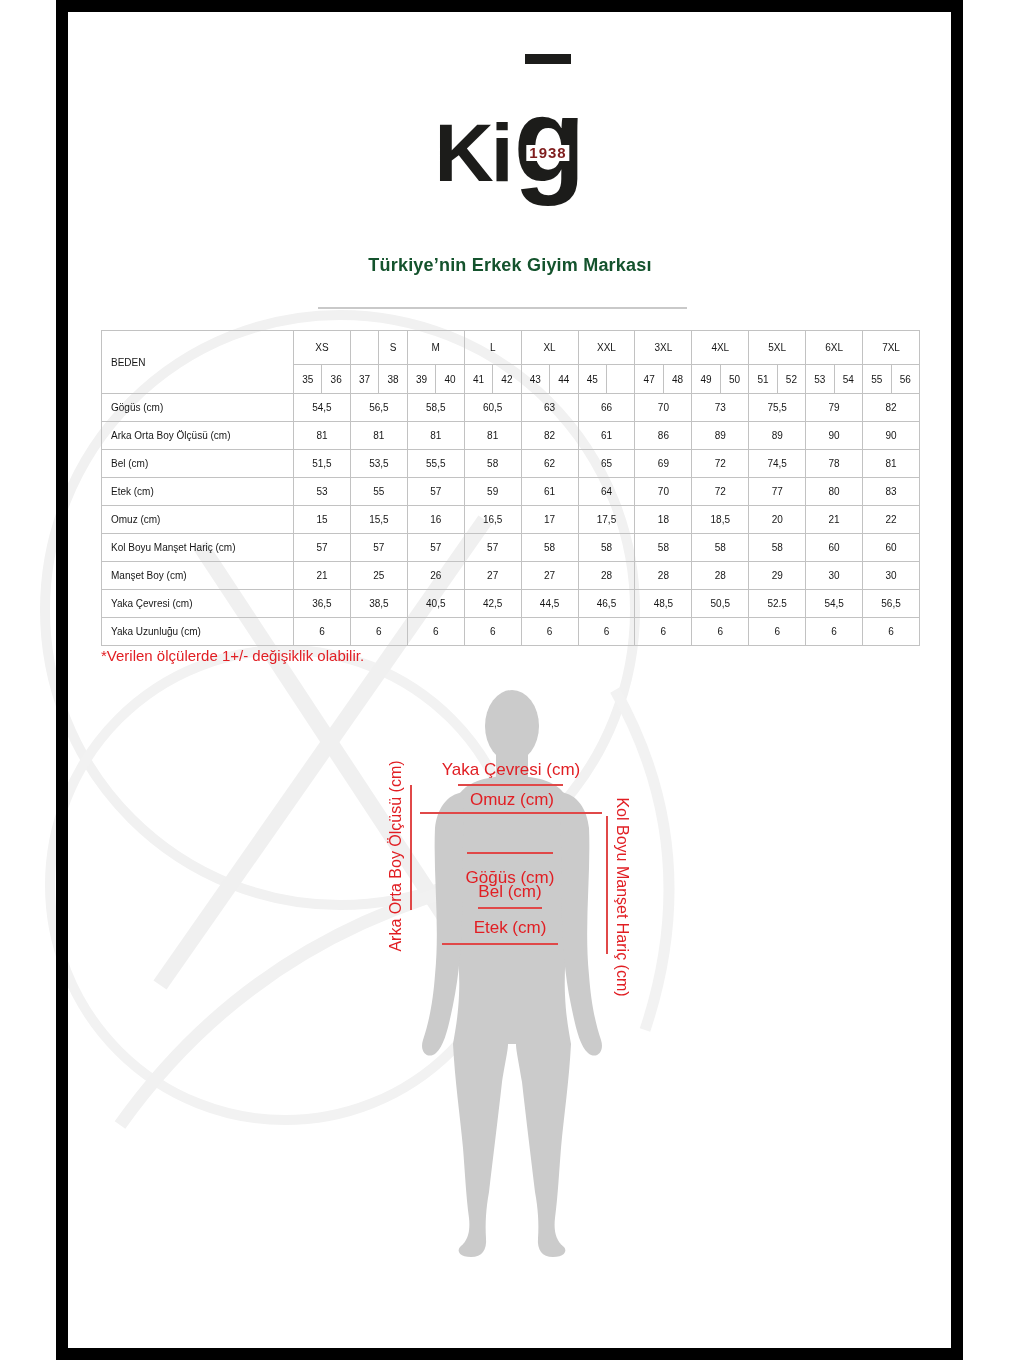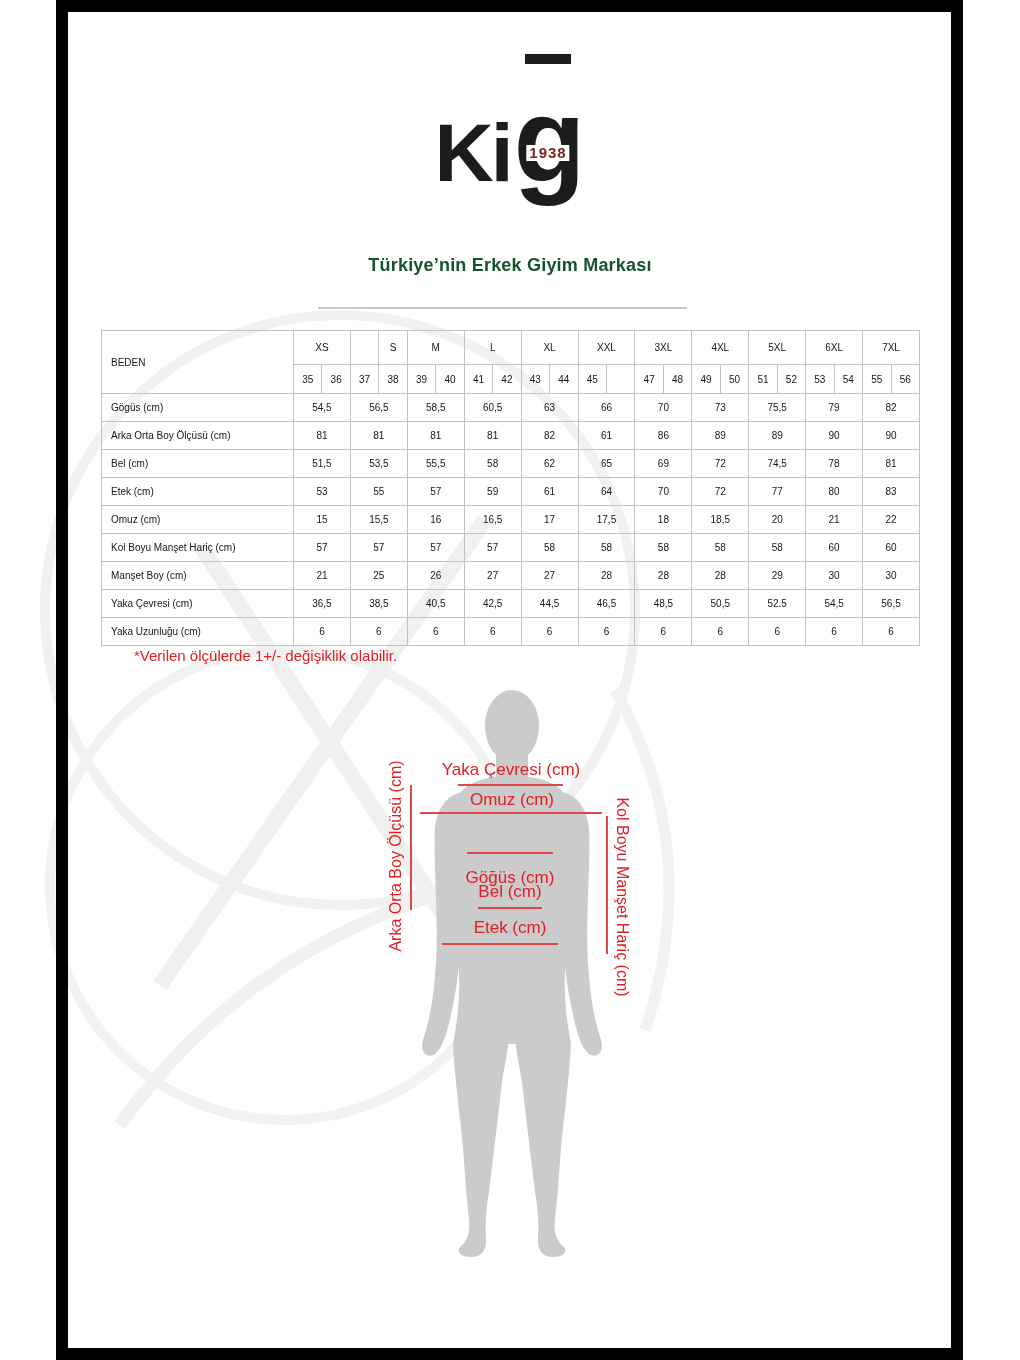--- a/index.html
+++ b/index.html
@@ -24,21 +24,21 @@
 
   
   .size-table{position:absolute;left:101px;top:330px;width:819px;border-collapse:collapse;
               table-layout:fixed;font-size:10px;z-index:2;background:transparent;}
   .size-table th,.size-table td{border:1px solid #c2c2c2;font-weight:400;text-align:center;padding:0;overflow:hidden;}
   .size-table thead tr.r1 th{height:33px;}
   .size-table thead tr.r2 th{height:28px;}
   .size-table tbody th,.size-table tbody td{height:27px;}
   .size-table tbody th,.size-table th.beden{text-align:left;padding-left:9px;}
 
-  .footnote{position:absolute;left:101px;top:647px;font-size:15px;color:#e11e23;z-index:2;margin-left:33px;}
+  .footnote{position:absolute;left:101px;top:647px;font-size:15px;color:#e11e23;z-index:2;}
 
   
   .silhouette{position:absolute;left:412px;top:690px;width:200px;height:570px;z-index:1;}
   .m-label{position:absolute;color:#e11e23;font-size:17px;white-space:nowrap;
            transform:translate(-50%,-50%);z-index:3;}
   .m-label.vert-l{font-size:16px;transform:translate(-50%,-50%) rotate(-90deg);}
   .m-label.vert-r{font-size:16px;transform:translate(-50%,-50%) rotate(90deg);}
   .m-line{position:absolute;height:2px;background:#e04848;z-index:3;}
   .m-vline{position:absolute;width:2px;background:#e04848;z-index:3;}
 </style>

